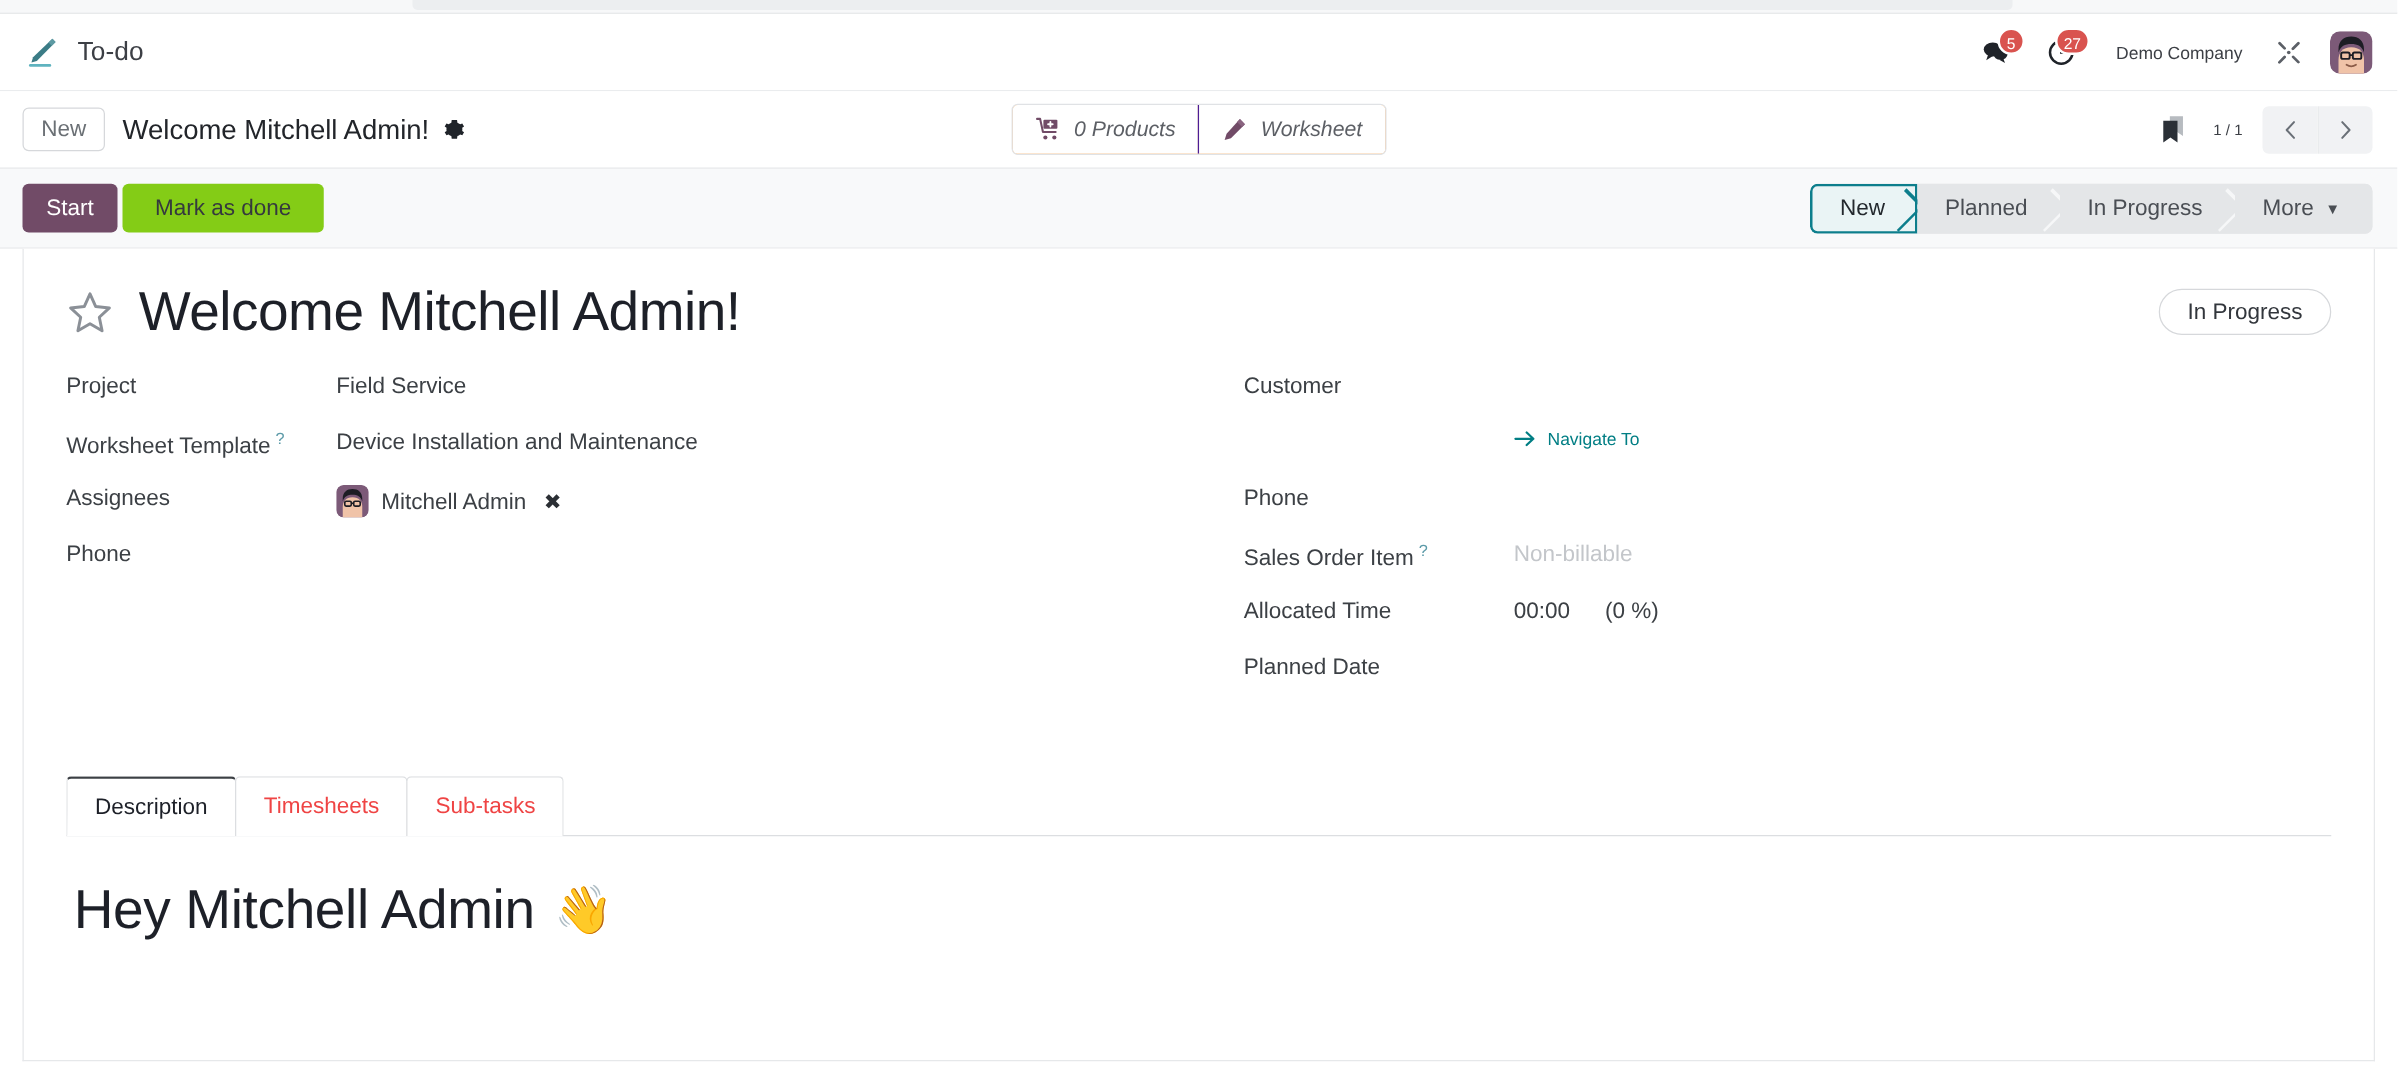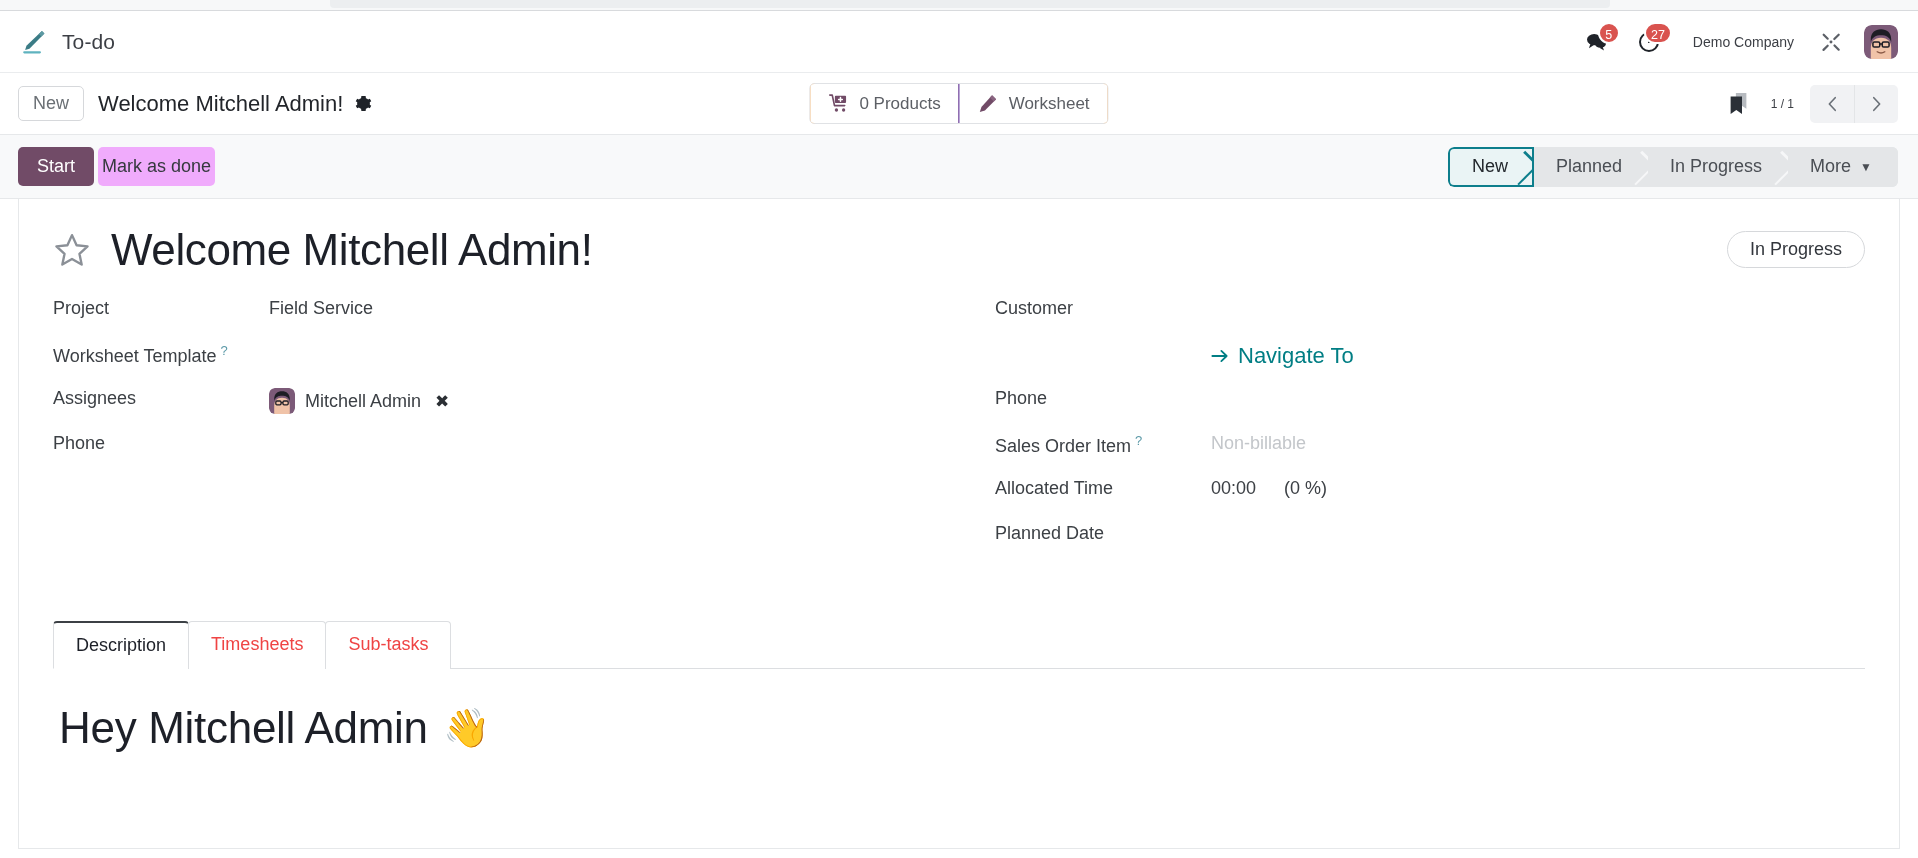--- a/index.html
+++ b/index.html
@@ -74,21 +74,21 @@
   }
   .bc-title {
     font-size: 22px; color: #22252a; margin-left: 14px;
     display: flex; align-items: center; gap: 12px; white-space: nowrap;
   }
   .bc-gear { width: 17px; height: 17px; display:block; cursor: pointer; }
 
   .stat-buttons {
     position: absolute; left: 50%; transform: translateX(-50%);
     display: flex; border: 1px solid #e0e2e5; border-radius: 5px;
-    overflow: hidden; background: #fdba74;
+    overflow: hidden; background: #fdba74; font-style: italic;
   }
   .stat-btn {
     display: flex; align-items: center; gap: 10px;
     padding: 9px 18px; font-size: 17px; color: #5c5f65;
     cursor: pointer; background: #fff;
   }
   .stat-btn + .stat-btn { border-left: 1px solid #4c1d95; }
   .stat-btn svg { width: 21px; height: 21px; }
 
   .cp-right { margin-left: auto; display: flex; align-items: center; gap: 0; }
@@ -109,22 +109,22 @@
   .cp-bottom {
     height: 64px; background: #f8f9fa;
     display: flex; align-items: center; padding: 0 20px 0 18px;
     border-bottom: 1px solid #e6e8ea;
   }
   .btn-primary {
     background: #714b67; color: #fff; border: none; border-radius: 5px;
     padding: 9px 19px; font-size: 18px; cursor: pointer; line-height: 1.2;
   }
   .btn-secondary {
-    background: #f0abfc; color: #35393e; border: none; border-radius: 5px;
-    padding: 9px 4px; font-size: 18px; cursor: pointer; margin-left: 4px; line-height: 1.2;
+    background: #84cc16; color: #35393e; border: none; border-radius: 5px;
+    padding: 9px 26px; font-size: 18px; cursor: pointer; margin-left: 4px; line-height: 1.2;
   }
 
   .statusbar {
     margin-left: auto; display: flex; align-items: stretch;
     background: #e4e6e8; border-radius: 6px; height: 40px; overflow: hidden;
   }
   .st-item {
     position: relative; display: flex; align-items: center;
     padding: 0 26px 0 22px; font-size: 18px; color: #4a4e54;
     cursor: pointer; background: #e4e6e8;
@@ -178,21 +178,21 @@
   }
   .fhelp { color: #5c9aa8; font-size: 13px; vertical-align: super; margin-left: 4px; cursor: help; }
   .fval { font-size: 18px; color: #3c4045; padding-top: 3px; min-height: 22px; }
   .fval.placeholder { color: #c3c6ca; }
 
   .tag-user { display: flex; align-items: center; gap: 10px; font-size: 18px; color: #3c4045; }
   .tag-avatar { width: 26px; height: 26px; border-radius: 6px; display:block; }
   .tag-x { font-size: 17px; color: #2b2f34; cursor: pointer; margin-left: 4px; }
 
   .navigate-link {
-    color: #017e84; font-size: 22px; text-decoration: none; cursor: pointer;
+    color: #017e84; font-size: 14px; text-decoration: none; cursor: pointer;
     display: inline-flex; align-items: center; gap: 9px;
   }
   .alloc { display: flex; align-items: baseline; gap: 28px; }
 
   
   .notebook { margin-top: 56px; }
   .nb-tabs { display: flex; border-bottom: 1px solid #dcdee1; text-align: right; }
   .nb-tab {
     padding: 12px 22px; font-size: 18px; color: #ef4444;
     border: 1px solid #dcdee1; border-bottom: none; background: #fff;
@@ -355,20 +355,21 @@
 
       <div class="frow">
         <div class="flabel">Project</div>
         <div class="fval">Field Service</div>
       </div>
 
       <div class="frow">
         <div class="flabel">
           <span>Worksheet Template</span><span class="fhelp">?</span>
         </div>
+        <div class="fval">Device Installation and Maintenance</div>
       </div>
 
       <div class="frow">
         <div class="flabel">Assignees</div>
         <div class="fval">
           <span class="tag-user">
             <svg class="tag-avatar" viewBox="0 0 40 40">
               <rect width="40" height="40" rx="8" fill="#7c5a78"></rect>
               <path d="M8 27 C8 20 12 15 20 15 C28 15 32 20 32 27 L32 40 L8 40 Z" fill="#f0c3a8"></path>
               <path d="M8 17 C8 9 13 5 20 5 C27 5 32 9 32 17 L32 20 C30 14 26 12 20 12 C14 12 10 14 8 20 Z" fill="#1d1d24"></path>

